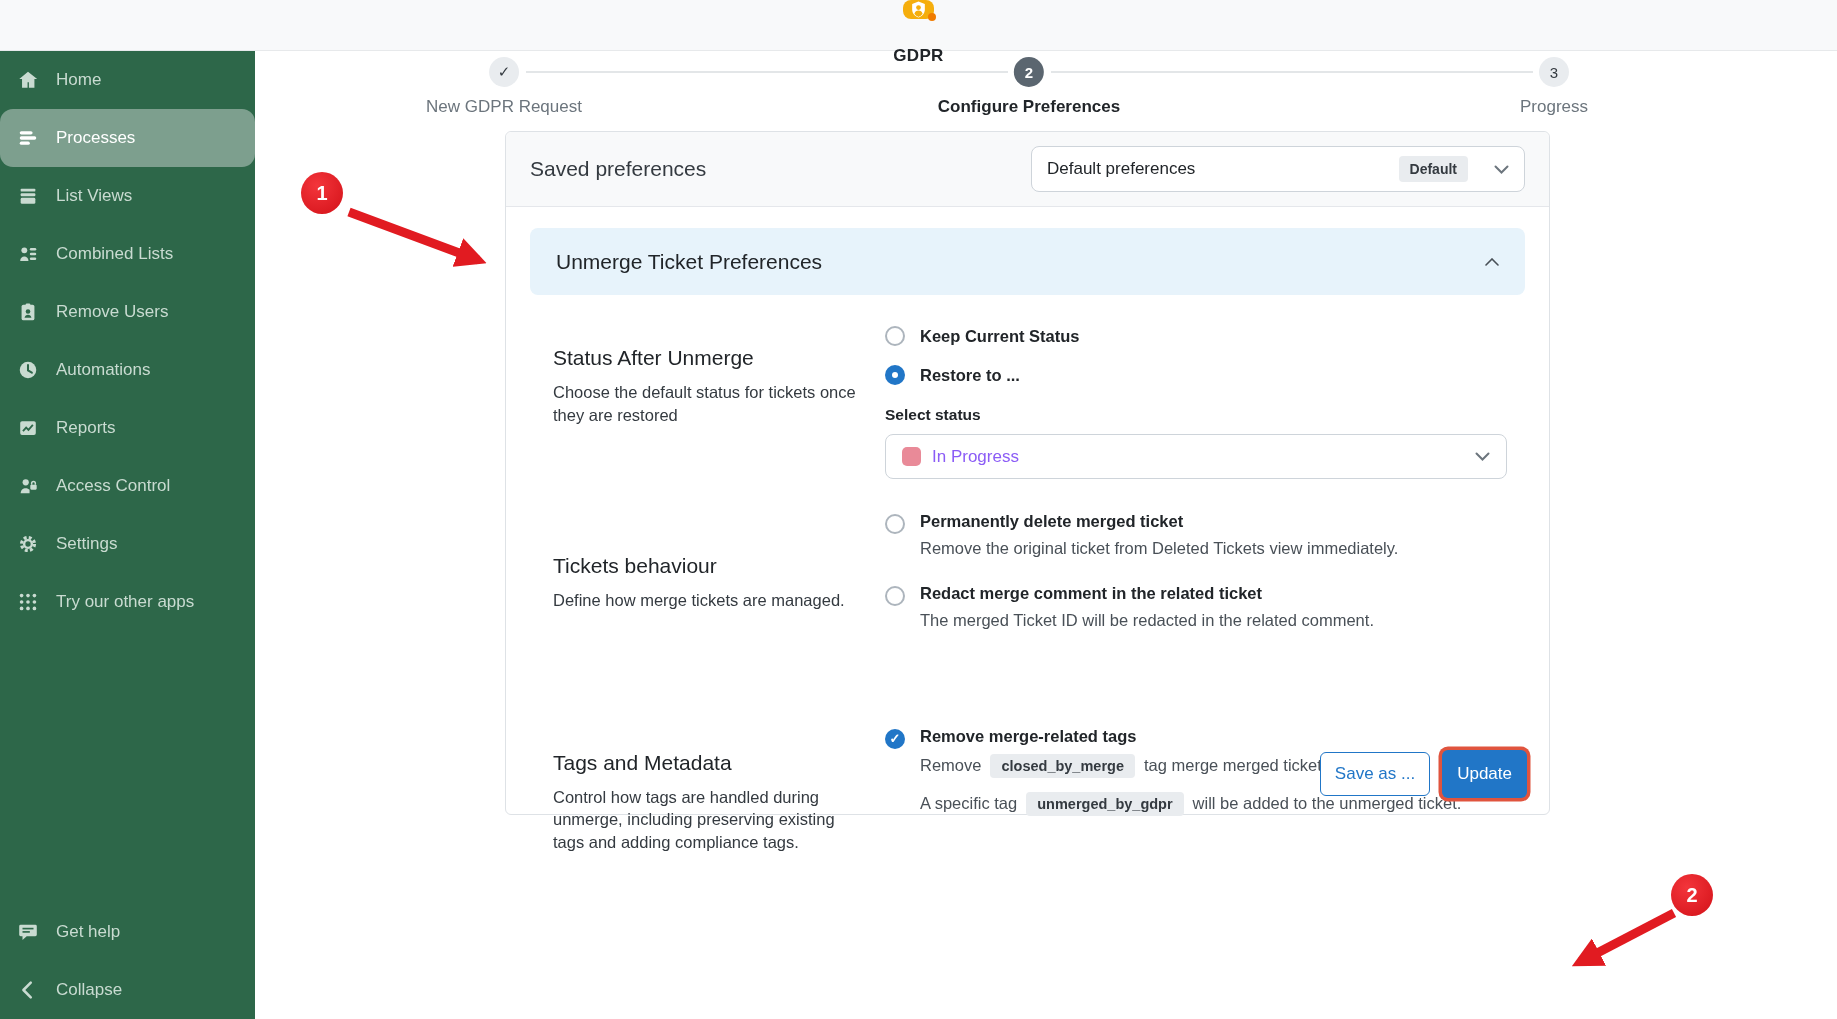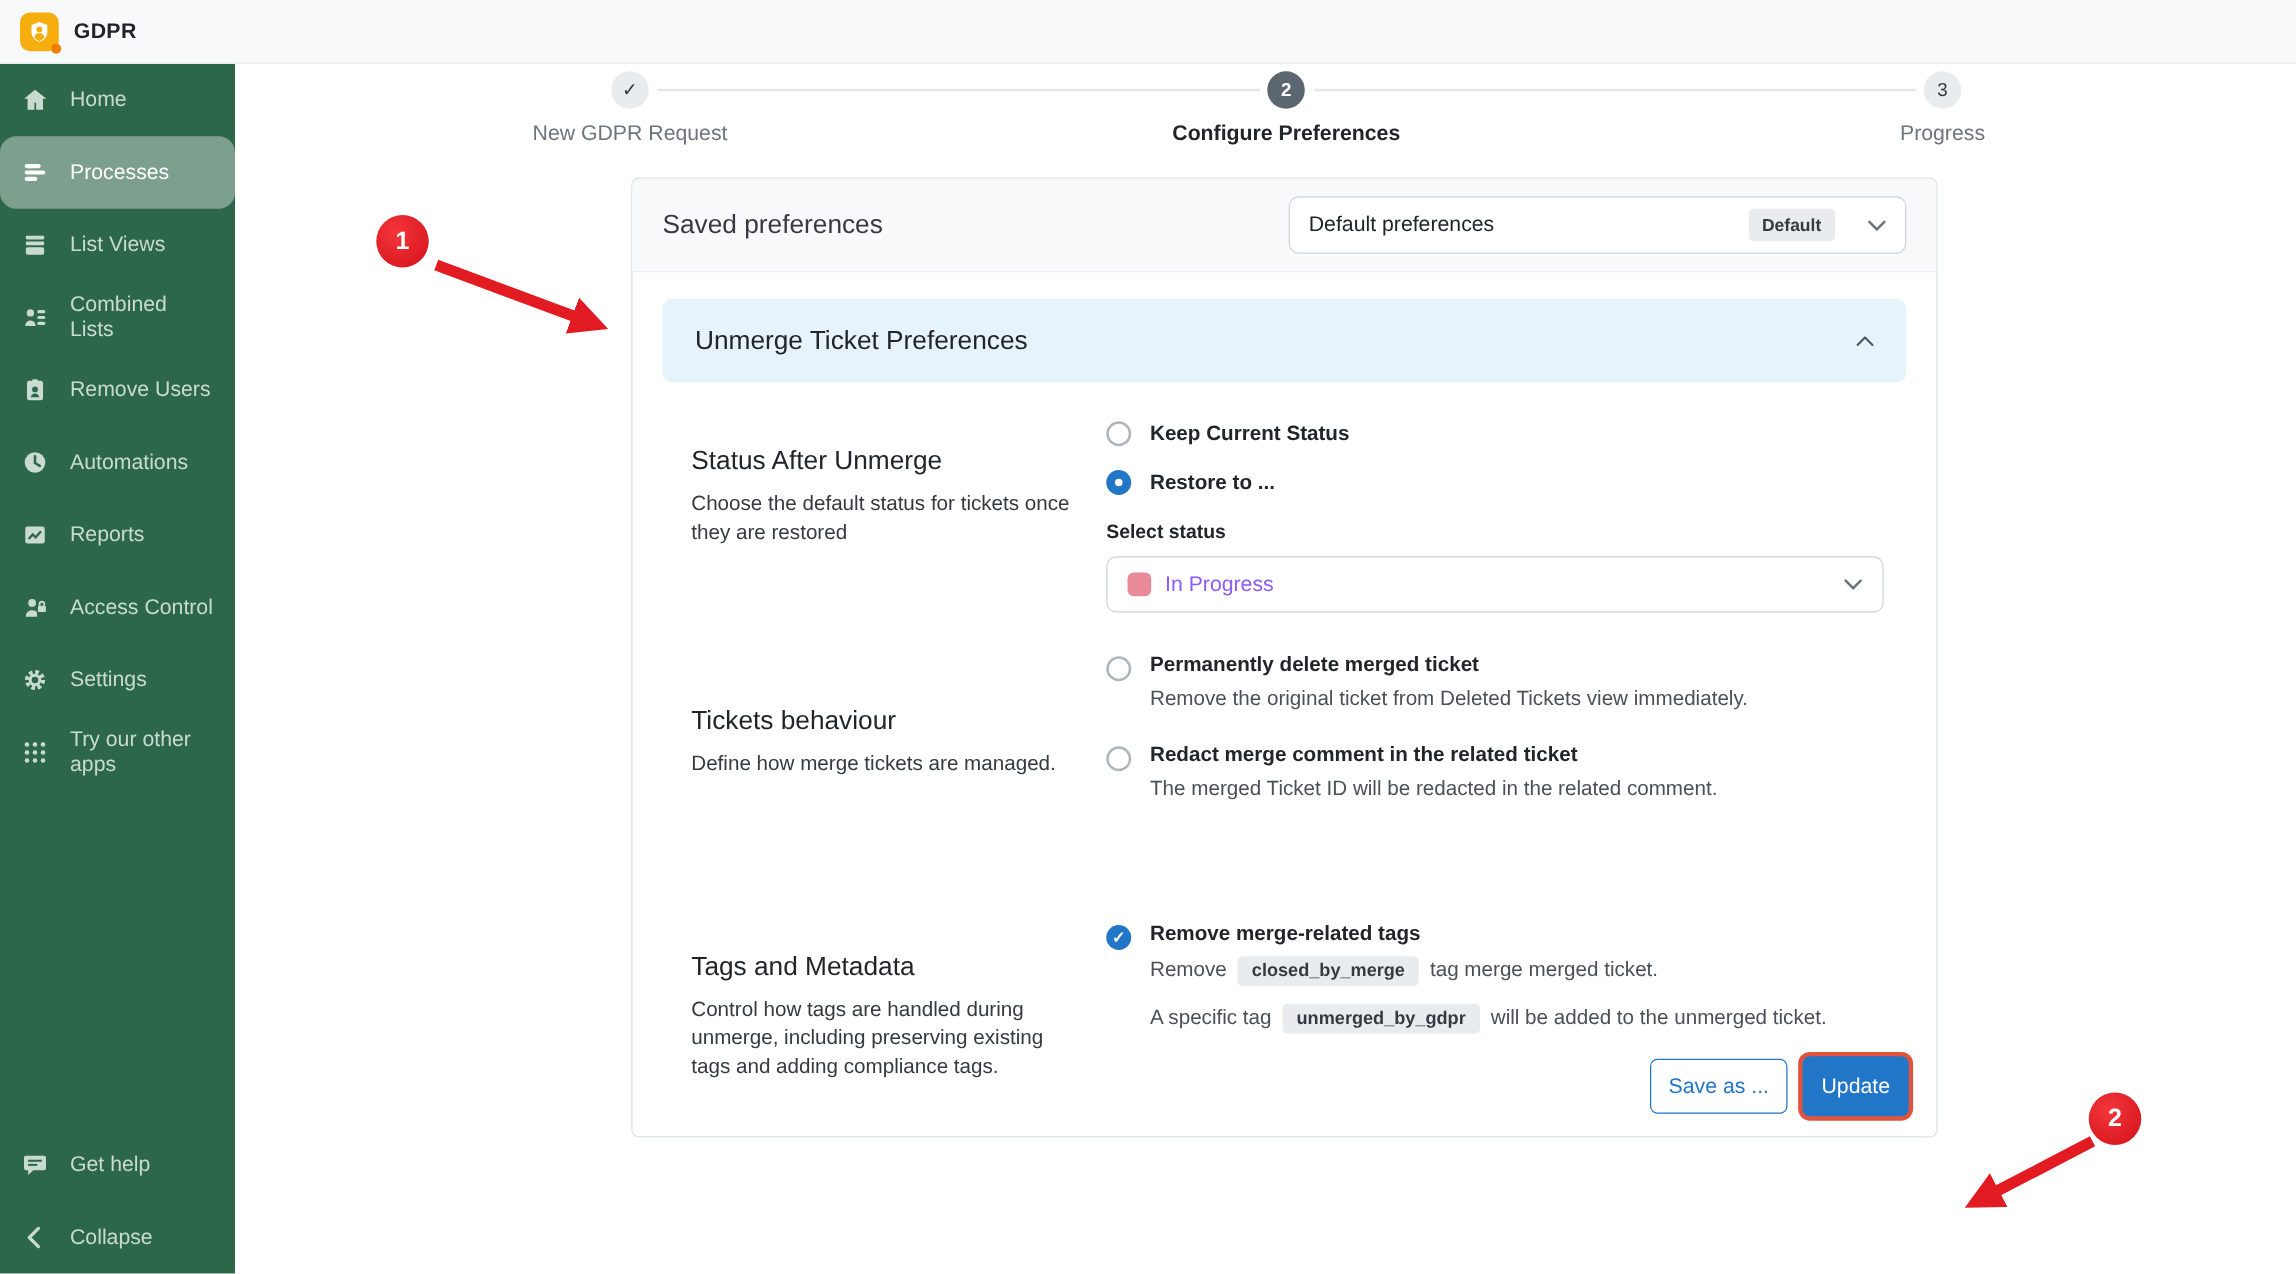--- a/index.html
+++ b/index.html
@@ -2,30 +2,30 @@
 <html><head>
 <meta charset="utf-8">
 <style>
   * { margin:0; padding:0; box-sizing:border-box; }
   html,body { background:#fff; }
   body { font-family:"Liberation Sans", sans-serif; }
   .page { position:relative; width:1837px; height:1019px; overflow:hidden; background:#fff; }
 
   
   .topbar { position:absolute; top:0; left:0; right:0; height:51px; background:#f8f9fa;
-            border-bottom:1px solid #e7e9eb; display:flex; align-items:center; gap:12px;
-            padding:0 16px; z-index:5; }
+            border-bottom:1px solid #e7e9eb; display:flex; align-items:center; gap:27px;
+            padding:0 16px; z-index:5;flex-direction:column; }
   .logo { position:relative; width:31px; height:31px; border-radius:8px; background:#f5ae0d;
           display:flex; align-items:center; justify-content:center; }
   .logo-dot { position:absolute; right:-2px; bottom:-2px; width:8px; height:8px;
               border-radius:50%; background:#f07c00; }
   .app-name { font-weight:bold; font-size:17px; color:#212529; letter-spacing:.3px; }
 
   
-  .sidebar { position:absolute; top:51px; left:0; bottom:0; width:188px; background:#2d6749;
+  .sidebar { position:absolute; top:51px; left:0; bottom:0; width:255px; background:#2d6749;
              display:flex; flex-direction:column; z-index:4; }
   .nav-item { height:58px; display:flex; align-items:center; gap:17px; padding:0 17px;
               color:#c9dbd1; font-size:17px; cursor:pointer; flex:none; }
   .nav-item svg { width:22px; height:22px; flex:none; }
   .nav-item.active { background:#7d9f8e; color:#ffffff;border-radius:13px; }
   .sidebar-footer { margin-top:auto; }
 
   
   .main { position:absolute; top:51px; left:220px; right:0; bottom:0; background:#fff; }
 
@@ -35,21 +35,21 @@
   .step-circle { width:30px; height:30px; border-radius:50%; margin:0 auto; display:flex;
                  align-items:center; justify-content:center; font-size:15px; }
   .step.done .step-circle { background:#e9ecef; color:#343a40; }
   .step.current .step-circle { background:#5b6670; color:#fff; font-weight:bold; }
   .step.upcoming .step-circle { background:#e9ecef; color:#343a40; }
   .step-label { margin-top:10px; font-size:17px; white-space:nowrap; color:#6c757d; }
   .step.current .step-label { color:#212529; font-weight:bold; }
   .connector { position:absolute; top:20px; height:2px; background:#e3e6e8; }
 
   
-  .card { position:absolute; left:285px; top:91px; width:1045px; height:768px; background:#fff;
+  .card { position:absolute; left:285px; top:80px; width:1045px; height:684px; background:#fff;
           border:1px solid #dee2e6; border-radius:6px; }
   .card-header { height:75px; background:#f8f9fa; border-bottom:1px solid #e5e7eb;
                  border-radius:6px 6px 0 0; display:flex; align-items:center;
                  justify-content:space-between; padding:0 24px; }
   .card-title { font-size:21px; color:#343a40; }
   .pref-dropdown { width:494px; height:46px; background:#fff; border:1px solid #ced4da;
                    border-radius:8px; display:flex; align-items:center; padding:0 15px;
                    cursor:pointer; }
   .pref-dropdown-value { flex:1; font-size:17px; color:#212529; }
   .pill-badge { background:#e9ecef; border-radius:4px; padding:5px 11px; font-weight:bold;

